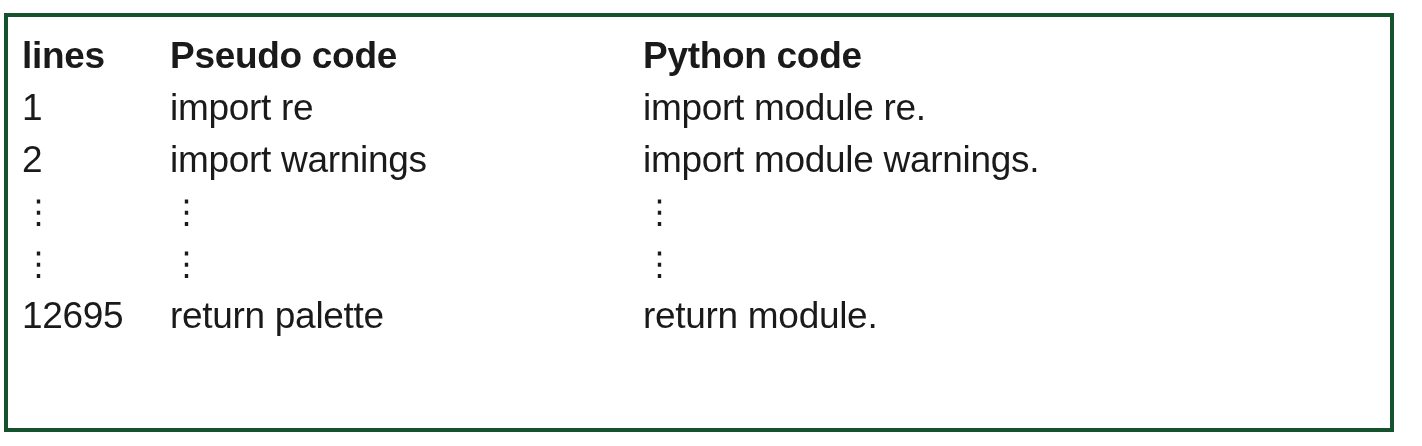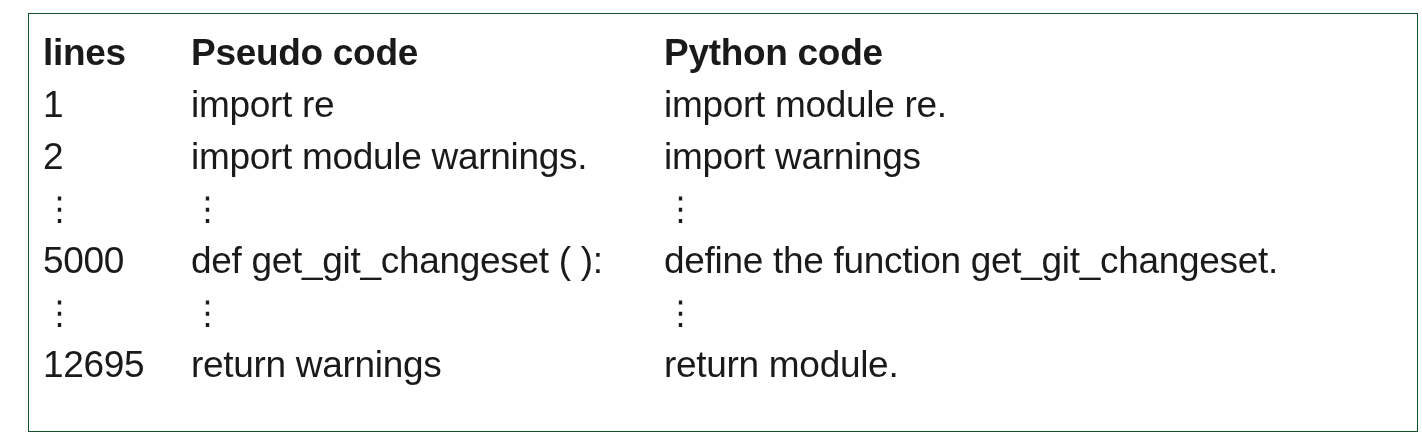--- a/index.html
+++ b/index.html
@@ -9,23 +9,23 @@
     font-family: "Liberation Sans", sans-serif;
   }
   .stage {
     position: relative;
     width: 1422px; height: 446px;
     background: #ffffff;
     overflow: hidden;
   }
   .frame {
     position: absolute;
-    left: 28px; top: 13px;
+    left: 4px; top: 13px;
     width: 1390px; height: 419px;
-    border: 1px solid #14532d;
+    border: 4px solid #14532d;
     background: #ffffff;
     padding: 13px 16px 0 14px;
   }
   .row {
     display: grid;
     grid-template-columns: 148px 473px 1fr;
     font-size: 37px;
     line-height: 52px;
     color: #1a1a1a;
     letter-spacing: -0.3px;
@@ -47,42 +47,37 @@
     </div>
 
     <div class="row">
       <div class="cell">1</div>
       <div class="cell">import re</div>
       <div class="cell">import module re.</div>
     </div>
 
     <div class="row">
       <div class="cell">2</div>
+      <div class="cell">import warnings</div>
       <div class="cell">import module warnings.</div>
-      <div class="cell">import warnings</div>
     </div>
 
     <div class="row ellipsis">
       <div class="cell">⋮</div>
       <div class="cell">⋮</div>
       <div class="cell">⋮</div>
     </div>
 
-    <div class="row">
-      <div class="cell">5000</div>
-      <div class="cell">def get_git_changeset ( ):</div>
-      <div class="cell">define the function get_git_changeset.</div>
-    </div>
 
     <div class="row ellipsis">
       <div class="cell">⋮</div>
       <div class="cell">⋮</div>
       <div class="cell">⋮</div>
     </div>
 
     <div class="row">
       <div class="cell">12695</div>
-      <div class="cell">return warnings</div>
+      <div class="cell">return palette</div>
       <div class="cell">return module.</div>
     </div>
 
   </div>
 </div>
 
 </body></html>

